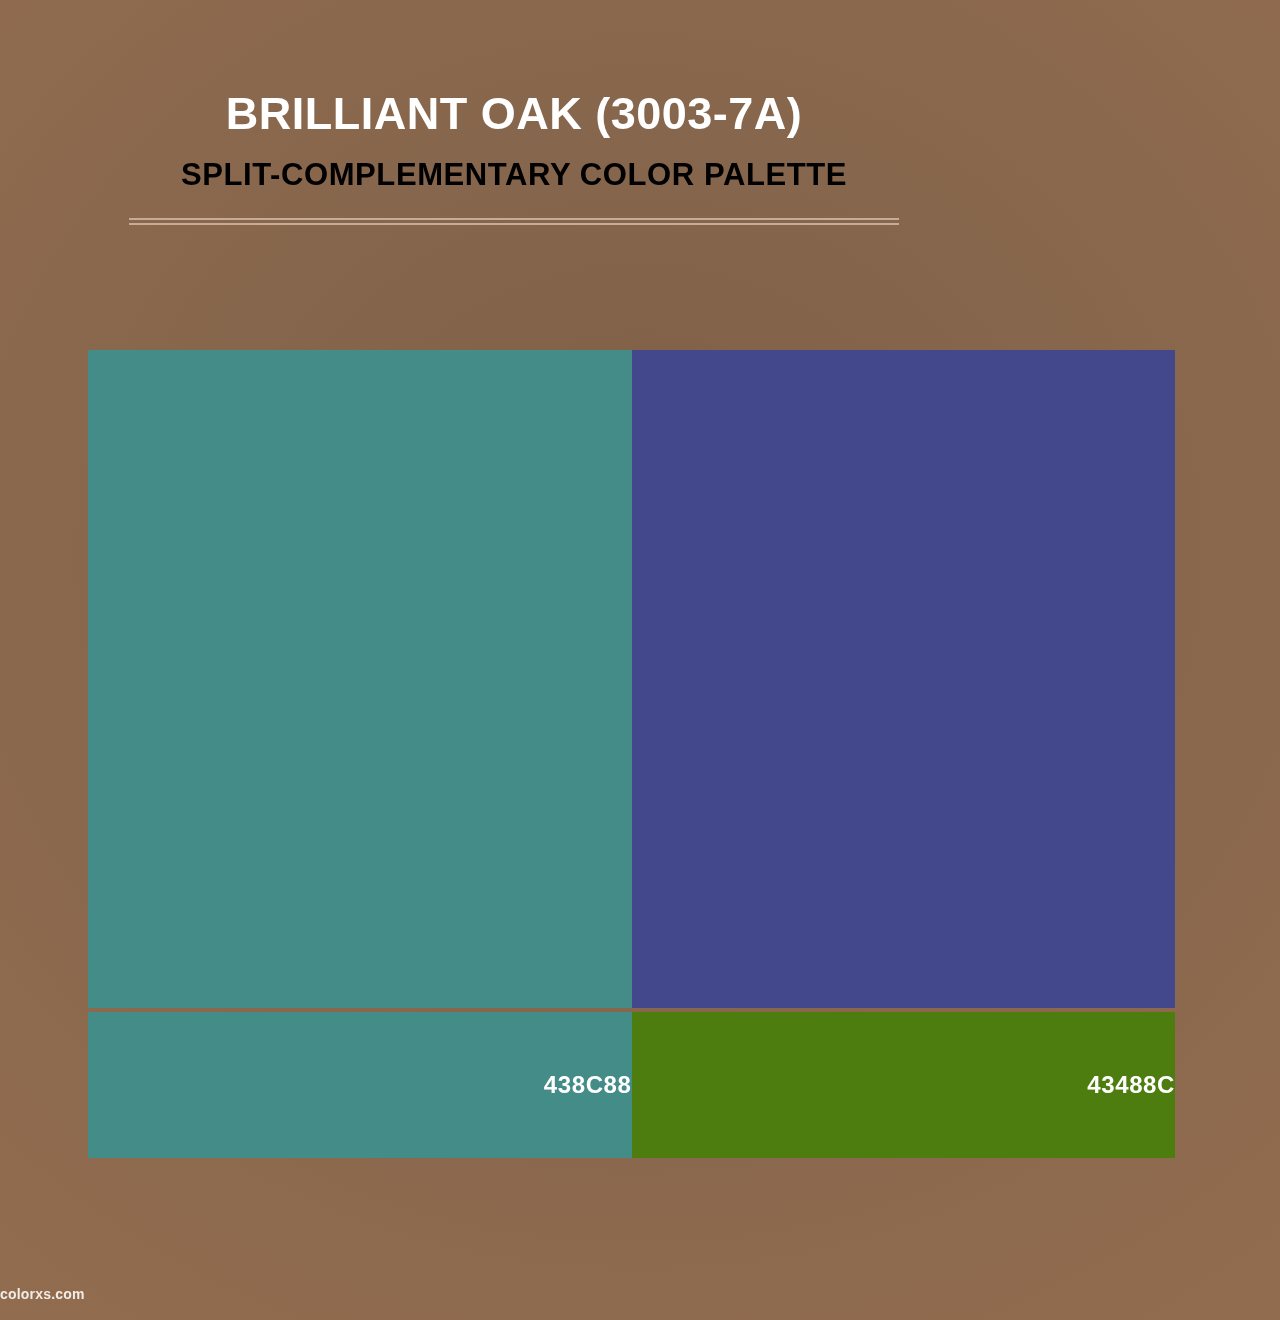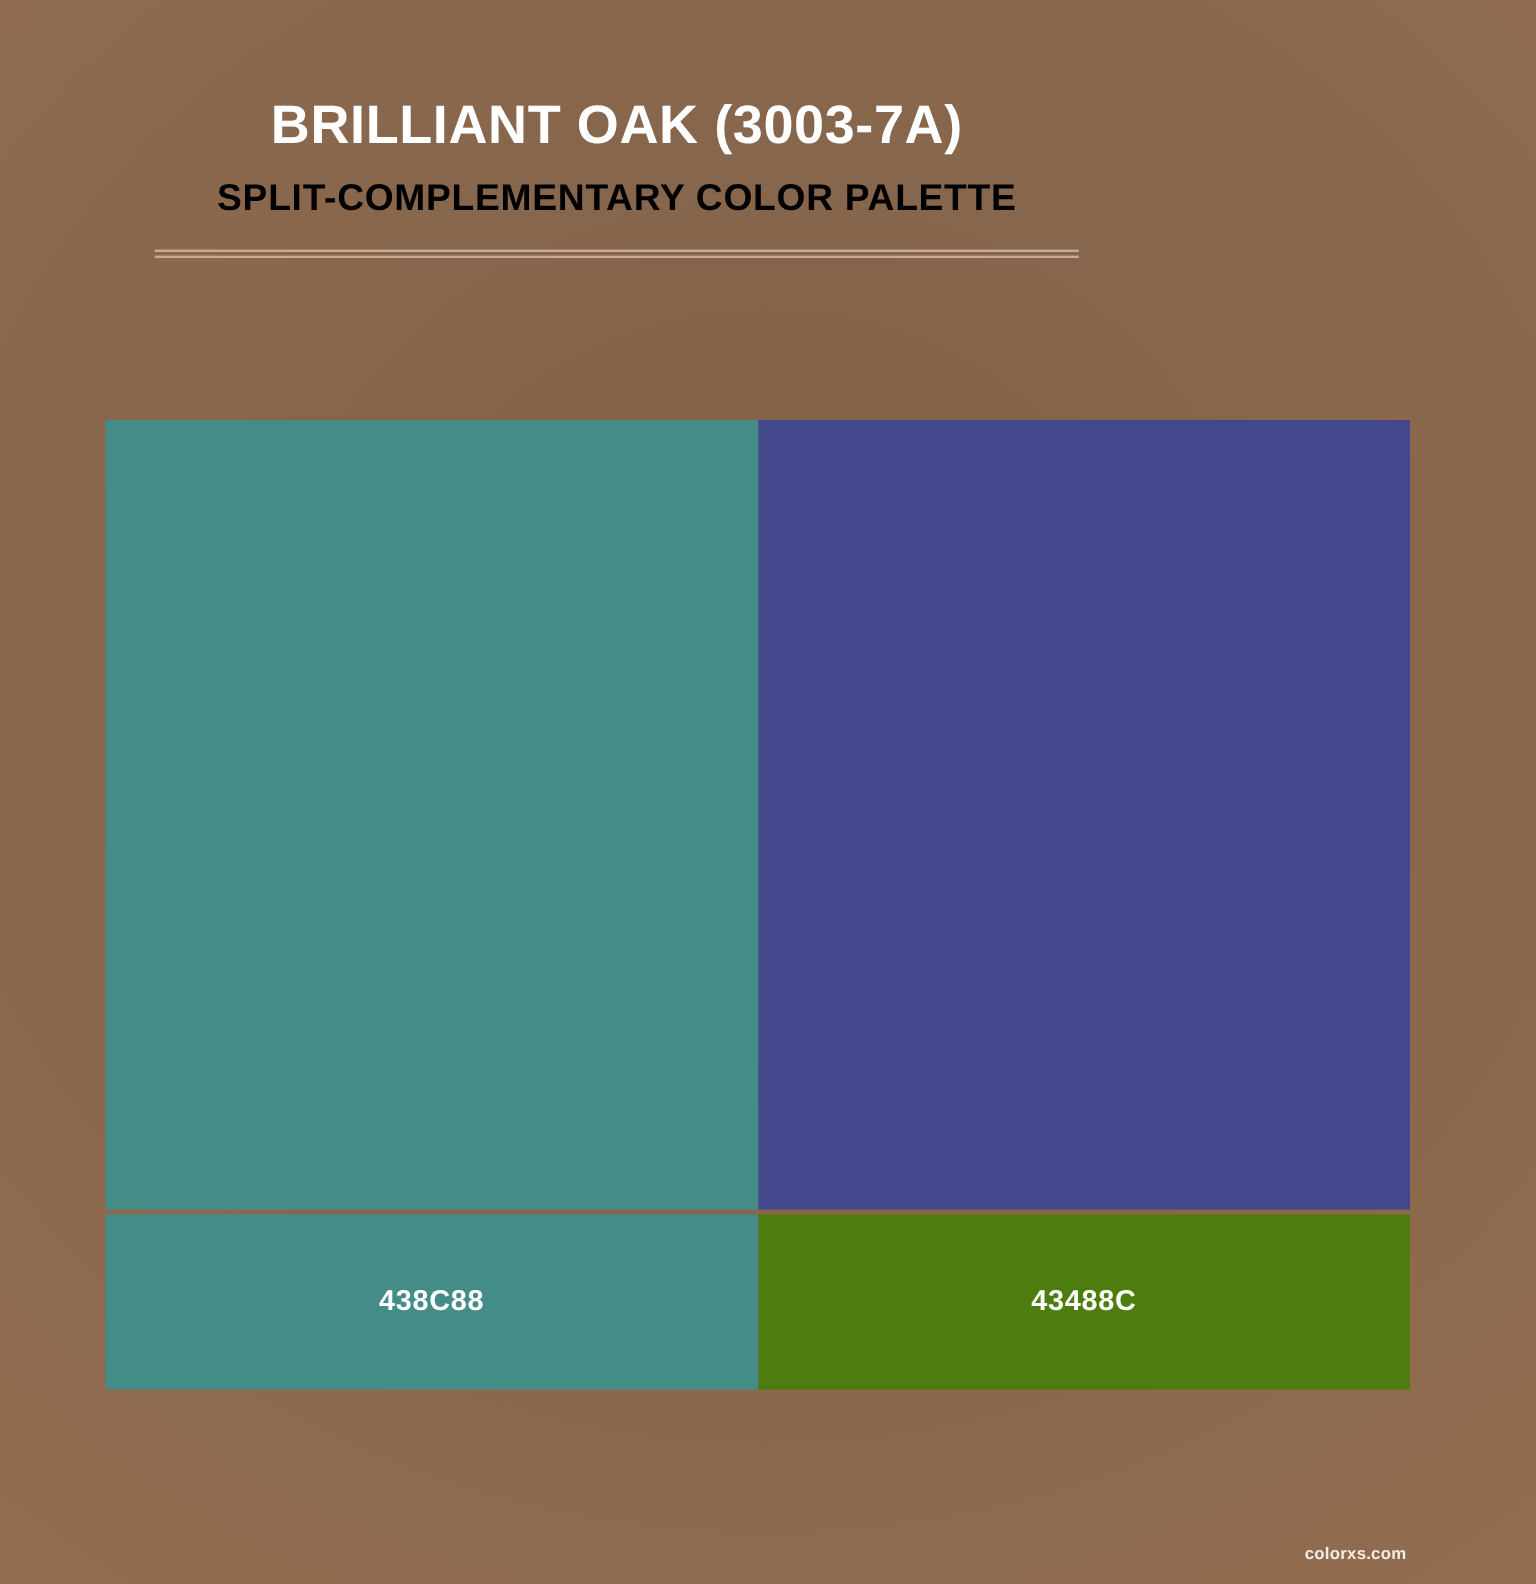--- a/index.html
+++ b/index.html
@@ -18,21 +18,21 @@
                         #7e5e45 0%,
                         #86664c 38%,
                         #8e6a4e 66%,
                         #956d4f 100%);
     position:relative;
   }
 
   
   #header {
     position:absolute;
-    left:0; top:6px;
+    left:0; top:16px;
     width:1028px;
     text-align:center;
   }
 
   #page-title {
     margin-top:74px;
     font-size:45px;
     font-weight:bold;
     color:#ffffff;
     letter-spacing:0.5px;
@@ -88,21 +88,21 @@
     height:4px;
     width:100%;
     background:transparent;
   }
 
   .swatch-label-block {
     flex:1 1 auto;
     width:100%;
     display:flex;
     align-items:center;
-    justify-content:center;
+    justify-content:flex-end;
   }
 
   .swatch-label {
     font-size:24px;
     font-weight:bold;
     color:#ffffff;
     letter-spacing:0.6px;
     line-height:1;
   }
 
@@ -111,21 +111,21 @@
   .swatch-column.base .swatch-label-block {
     box-shadow: inset 0 0 0 1px rgba(255,255,255,0.16);
   }
 
   
   #footer {
     position:absolute;
     left:0;
     top:1286px;
     width:1172px;
-    text-align:right;
+    text-align:left;
     font-size:14px;
     font-weight:bold;
     color:#f2ece7;
     letter-spacing:0.2px;
   }
 </style>
 </head>
 <body>
 
 <div id="header">

